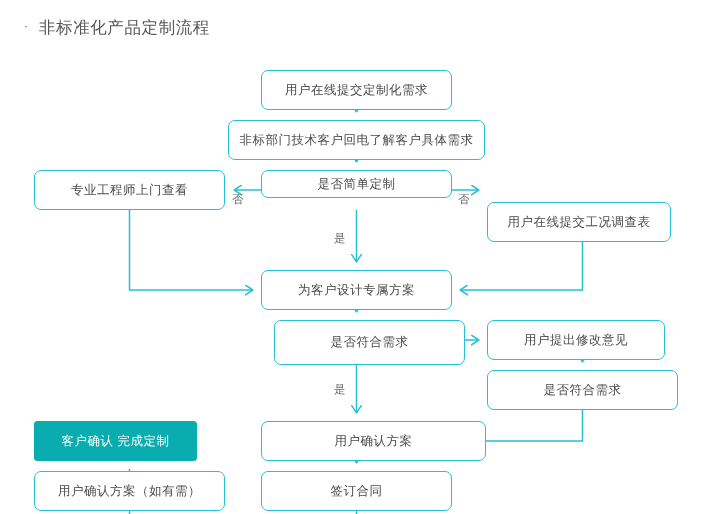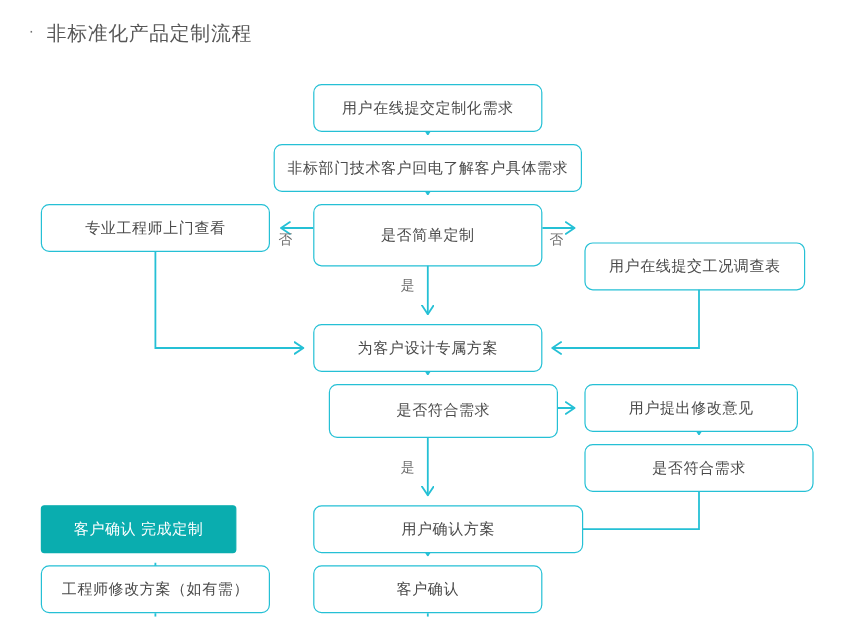--- a/index.html
+++ b/index.html
@@ -146,21 +146,21 @@
   </svg>
 
   <div class="node" style="left:261px; top:70px; width:191px; height:40px;">
     <span>用户在线提交定制化需求</span>
   </div>
 
   <div class="node" style="left:228px; top:120px; width:257px; height:40px;justify-content:center;">
     <span>非标部门技术客户回电了解客户具体需求</span>
   </div>
 
-  <div class="node" style="left:261px; top:170px; width:191px; height:52px;">
+  <div class="node" style="left:261px; top:170px; width:191px; height:28px;">
     <span>是否简单定制</span>
   </div>
 
   <div class="node" style="left:34px; top:170px; width:191px; height:40px;">
     <span>专业工程师上门查看</span>
   </div>
 
   <div class="node" style="left:487px; top:158px; width:184px; height:40px;margin-top:44px;">
     <span>用户在线提交工况调查表</span>
   </div>
@@ -179,29 +179,29 @@
 
   <div class="node" style="left:487px; top:370px; width:191px; height:40px;">
     <span>是否符合需求</span>
   </div>
 
   <div class="node" style="left:261px; top:421px; width:225px; height:40px;">
     <span>用户确认方案</span>
   </div>
 
   <div class="node" style="left:261px; top:471px; width:191px; height:40px;">
-    <span>客户确认</span>
+    <span>签订合同</span>
   </div>
 
   <div class="node filled" style="left:34px; top:421px; width:163px; height:40px;">
     <span>客户确认 完成定制</span>
   </div>
 
   <div class="node" style="left:34px; top:471px; width:191px; height:40px;">
-    <span>工程师修改方案（如有需）</span>
+    <span>用户确认方案（如有需）</span>
   </div>
 
   <div class="edge-label" style="left:232px; top:192px;">否</div>
   <div class="edge-label" style="left:458px; top:192px;">否</div>
   <div class="edge-label" style="left:334px; top:231px;">是</div>
   <div class="edge-label" style="left:334px; top:382px;">是</div>
 
 </div>
 
 </body></html>

